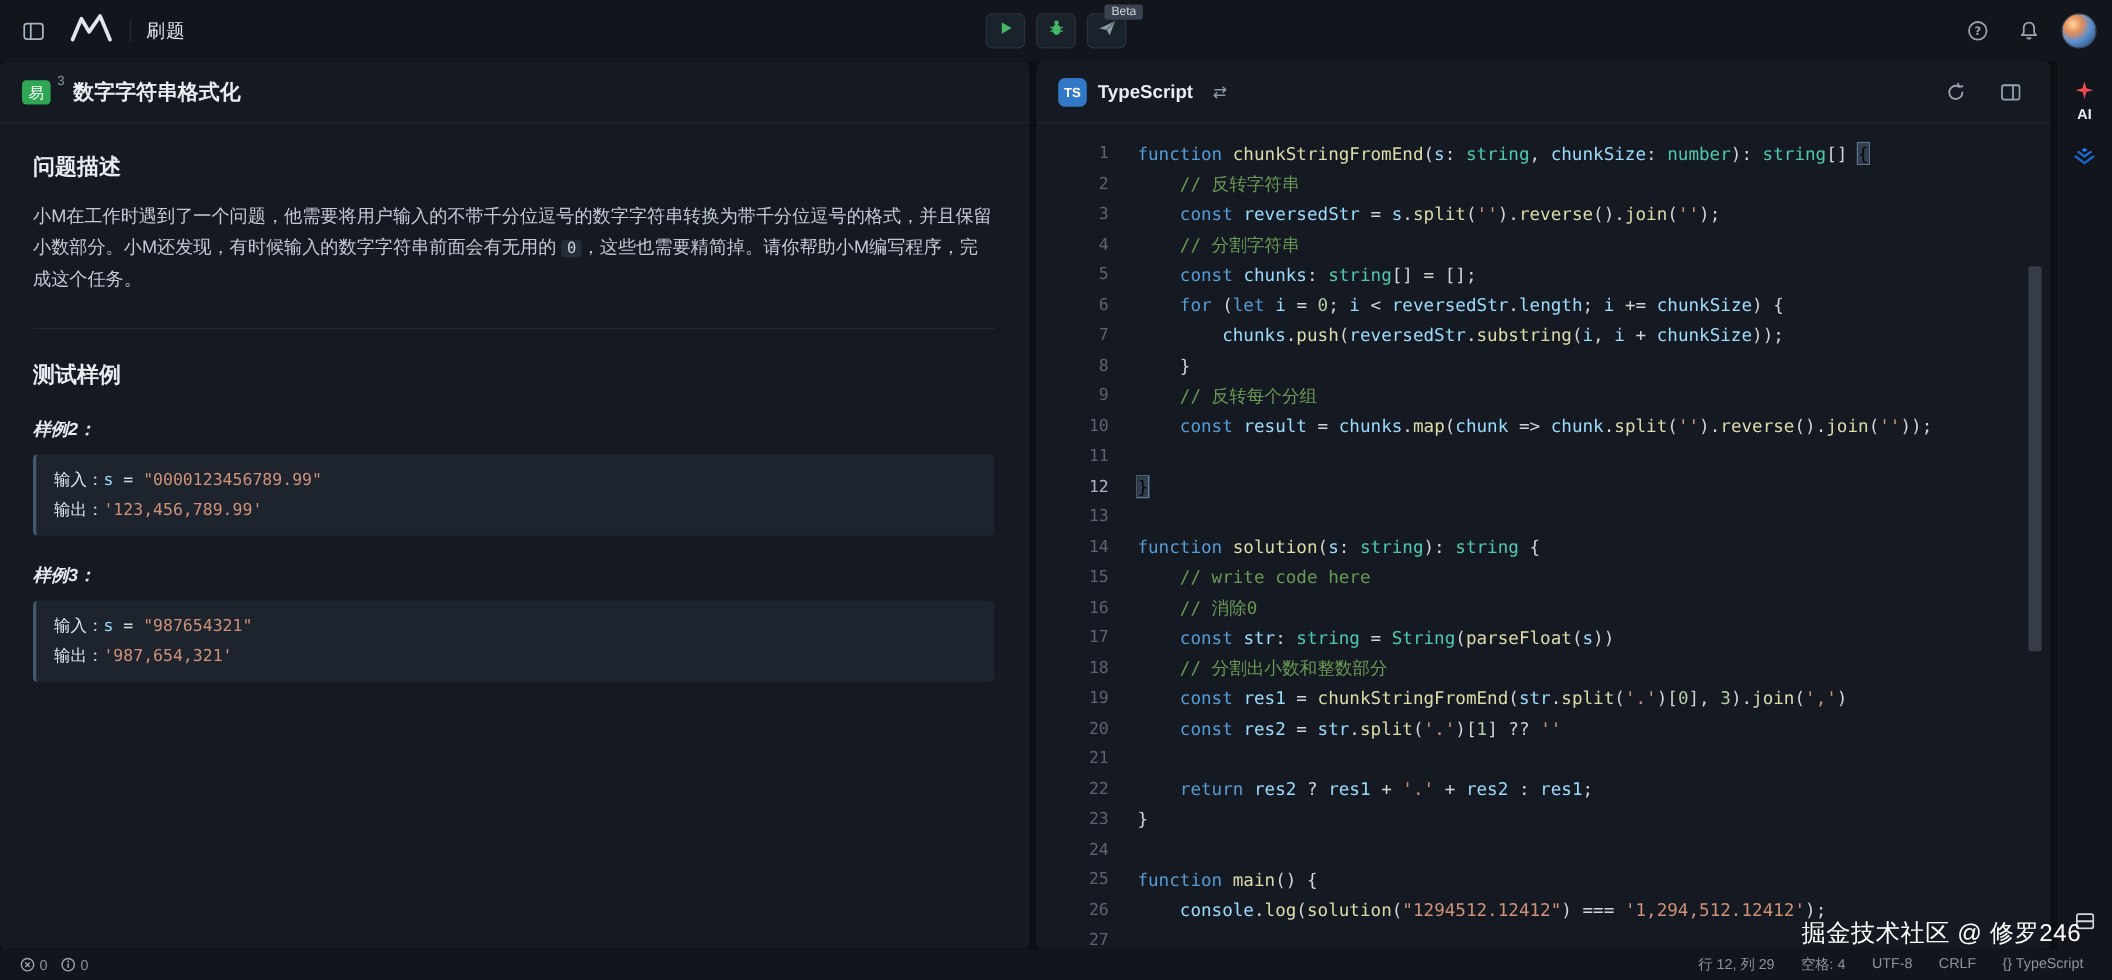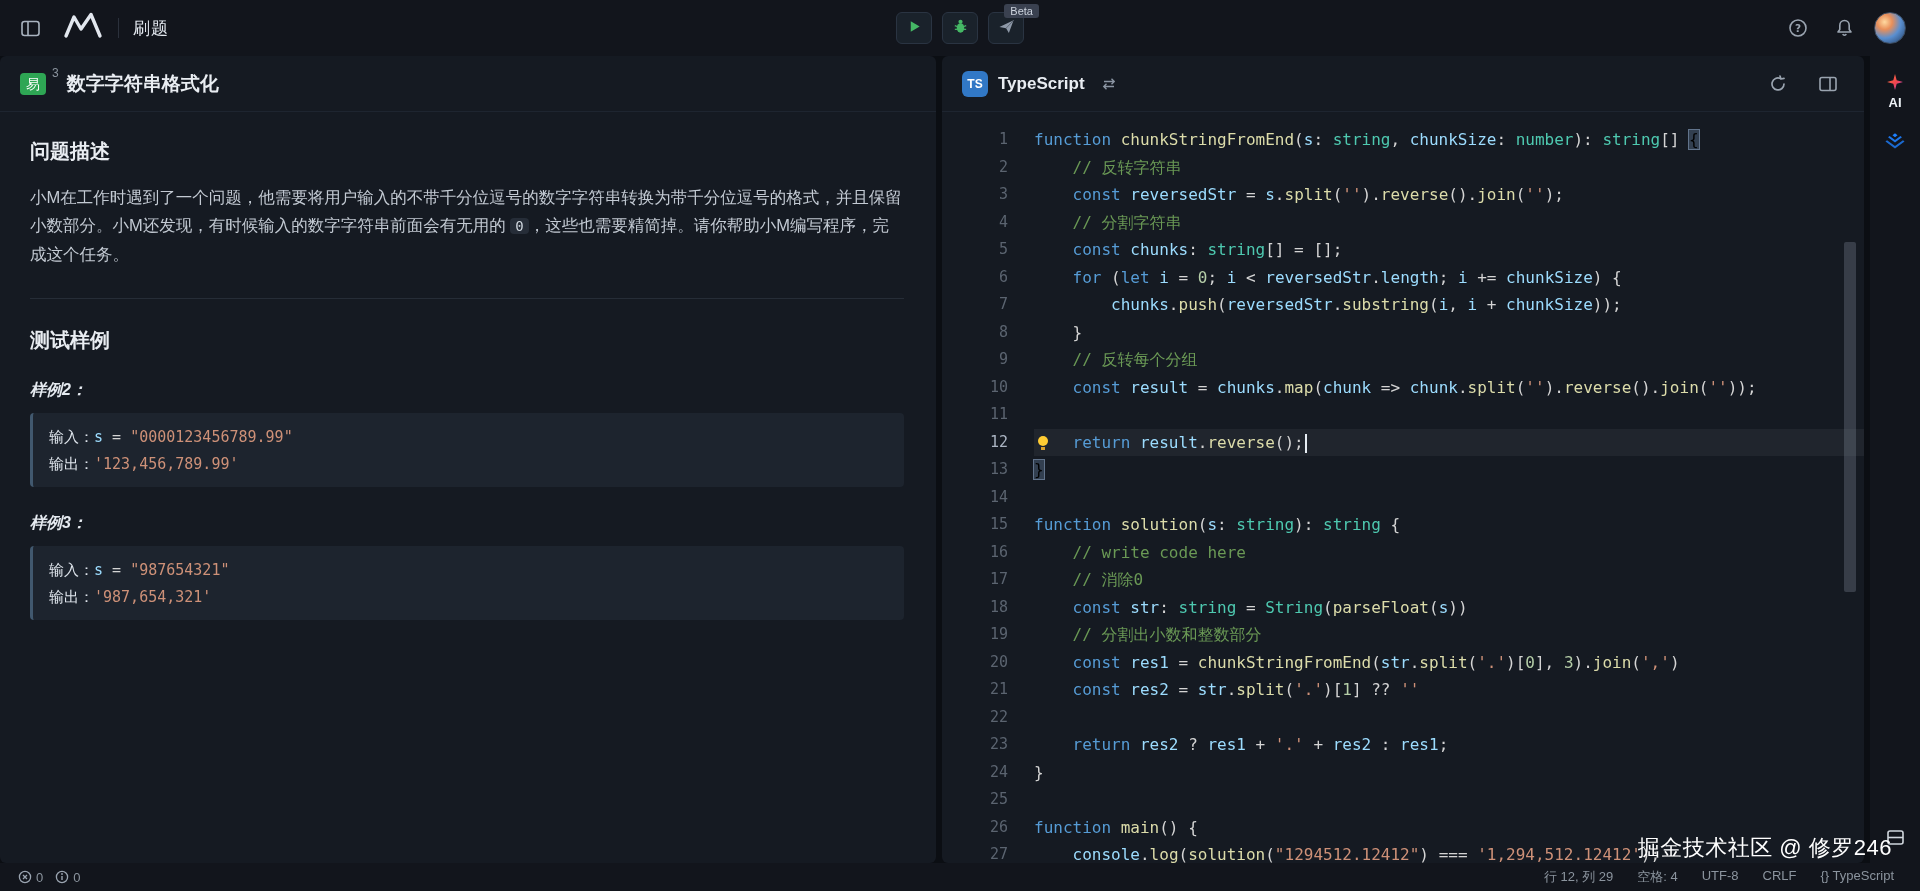--- a/index.html
+++ b/index.html
@@ -257,21 +257,20 @@
               <div class="code-line"><span class="tok-pl">    </span><span class="tok-cm">// 反转字符串</span></div>
               <div class="code-line"><span class="tok-pl">    </span><span class="tok-kw">const</span><span class="tok-pl"> </span><span class="tok-var">reversedStr</span><span class="tok-op"> = </span><span class="tok-var">s</span><span class="tok-pl">.</span><span class="tok-fn">split</span><span class="tok-pl">(</span><span class="tok-str">''</span><span class="tok-pl">).</span><span class="tok-fn">reverse</span><span class="tok-pl">().</span><span class="tok-fn">join</span><span class="tok-pl">(</span><span class="tok-str">''</span><span class="tok-pl">);</span></div>
               <div class="code-line"><span class="tok-pl">    </span><span class="tok-cm">// 分割字符串</span></div>
               <div class="code-line"><span class="tok-pl">    </span><span class="tok-kw">const</span><span class="tok-pl"> </span><span class="tok-var">chunks</span><span class="tok-pl">: </span><span class="tok-ty">string</span><span class="tok-pl">[]</span><span class="tok-op"> = </span><span class="tok-pl">[];</span></div>
               <div class="code-line"><span class="tok-pl">    </span><span class="tok-kw">for</span><span class="tok-pl"> (</span><span class="tok-kw">let</span><span class="tok-pl"> </span><span class="tok-var">i</span><span class="tok-op"> = </span><span class="tok-num">0</span><span class="tok-pl">; </span><span class="tok-var">i</span><span class="tok-op"> &lt; </span><span class="tok-var">reversedStr</span><span class="tok-pl">.</span><span class="tok-var">length</span><span class="tok-pl">; </span><span class="tok-var">i</span><span class="tok-op"> += </span><span class="tok-var">chunkSize</span><span class="tok-pl">) {</span></div>
               <div class="code-line"><span class="tok-pl">        </span><span class="tok-var">chunks</span><span class="tok-pl">.</span><span class="tok-fn">push</span><span class="tok-pl">(</span><span class="tok-var">reversedStr</span><span class="tok-pl">.</span><span class="tok-fn">substring</span><span class="tok-pl">(</span><span class="tok-var">i</span><span class="tok-pl">, </span><span class="tok-var">i</span><span class="tok-op"> + </span><span class="tok-var">chunkSize</span><span class="tok-pl">));</span></div>
               <div class="code-line"><span class="tok-pl">    }</span></div>
               <div class="code-line"><span class="tok-pl">    </span><span class="tok-cm">// 反转每个分组</span></div>
               <div class="code-line"><span class="tok-pl">    </span><span class="tok-kw">const</span><span class="tok-pl"> </span><span class="tok-var">result</span><span class="tok-op"> = </span><span class="tok-var">chunks</span><span class="tok-pl">.</span><span class="tok-fn">map</span><span class="tok-pl">(</span><span class="tok-var">chunk</span><span class="tok-op"> =&gt; </span><span class="tok-var">chunk</span><span class="tok-pl">.</span><span class="tok-fn">split</span><span class="tok-pl">(</span><span class="tok-str">''</span><span class="tok-pl">).</span><span class="tok-fn">reverse</span><span class="tok-pl">().</span><span class="tok-fn">join</span><span class="tok-pl">(</span><span class="tok-str">''</span><span class="tok-pl">));</span></div>
               <div class="code-line"></div>
-              <div class="code-line active"><span class="bulb"></span><span class="tok-pl">    </span><span class="tok-kw">return</span><span class="tok-pl"> </span><span class="tok-var">result</span><span class="tok-pl">.</span><span class="tok-fn">reverse</span><span class="tok-pl">();</span><span class="cursor"></span></div>
               <div class="code-line"><span class="tok-hlb">}</span></div>
               <div class="code-line"></div>
               <div class="code-line"><span class="tok-kw">function</span><span class="tok-pl"> </span><span class="tok-fn">solution</span><span class="tok-pl">(</span><span class="tok-var">s</span><span class="tok-pl">: </span><span class="tok-ty">string</span><span class="tok-pl">): </span><span class="tok-ty">string</span><span class="tok-pl"> {</span></div>
               <div class="code-line"><span class="tok-pl">    </span><span class="tok-cm">// write code here</span></div>
               <div class="code-line"><span class="tok-pl">    </span><span class="tok-cm">// 消除0</span></div>
               <div class="code-line"><span class="tok-pl">    </span><span class="tok-kw">const</span><span class="tok-pl"> </span><span class="tok-var">str</span><span class="tok-pl">: </span><span class="tok-ty">string</span><span class="tok-op"> = </span><span class="tok-ty">String</span><span class="tok-pl">(</span><span class="tok-fn">parseFloat</span><span class="tok-pl">(</span><span class="tok-var">s</span><span class="tok-pl">))</span></div>
               <div class="code-line"><span class="tok-pl">    </span><span class="tok-cm">// 分割出小数和整数部分</span></div>
               <div class="code-line"><span class="tok-pl">    </span><span class="tok-kw">const</span><span class="tok-pl"> </span><span class="tok-var">res1</span><span class="tok-op"> = </span><span class="tok-fn">chunkStringFromEnd</span><span class="tok-pl">(</span><span class="tok-var">str</span><span class="tok-pl">.</span><span class="tok-fn">split</span><span class="tok-pl">(</span><span class="tok-str">'.'</span><span class="tok-pl">)[</span><span class="tok-num">0</span><span class="tok-pl">], </span><span class="tok-num">3</span><span class="tok-pl">).</span><span class="tok-fn">join</span><span class="tok-pl">(</span><span class="tok-str">','</span><span class="tok-pl">)</span></div>
               <div class="code-line"><span class="tok-pl">    </span><span class="tok-kw">const</span><span class="tok-pl"> </span><span class="tok-var">res2</span><span class="tok-op"> = </span><span class="tok-var">str</span><span class="tok-pl">.</span><span class="tok-fn">split</span><span class="tok-pl">(</span><span class="tok-str">'.'</span><span class="tok-pl">)[</span><span class="tok-num">1</span><span class="tok-pl">] </span><span class="tok-op">??</span><span class="tok-pl"> </span><span class="tok-str">''</span></div>
               <div class="code-line"></div>

